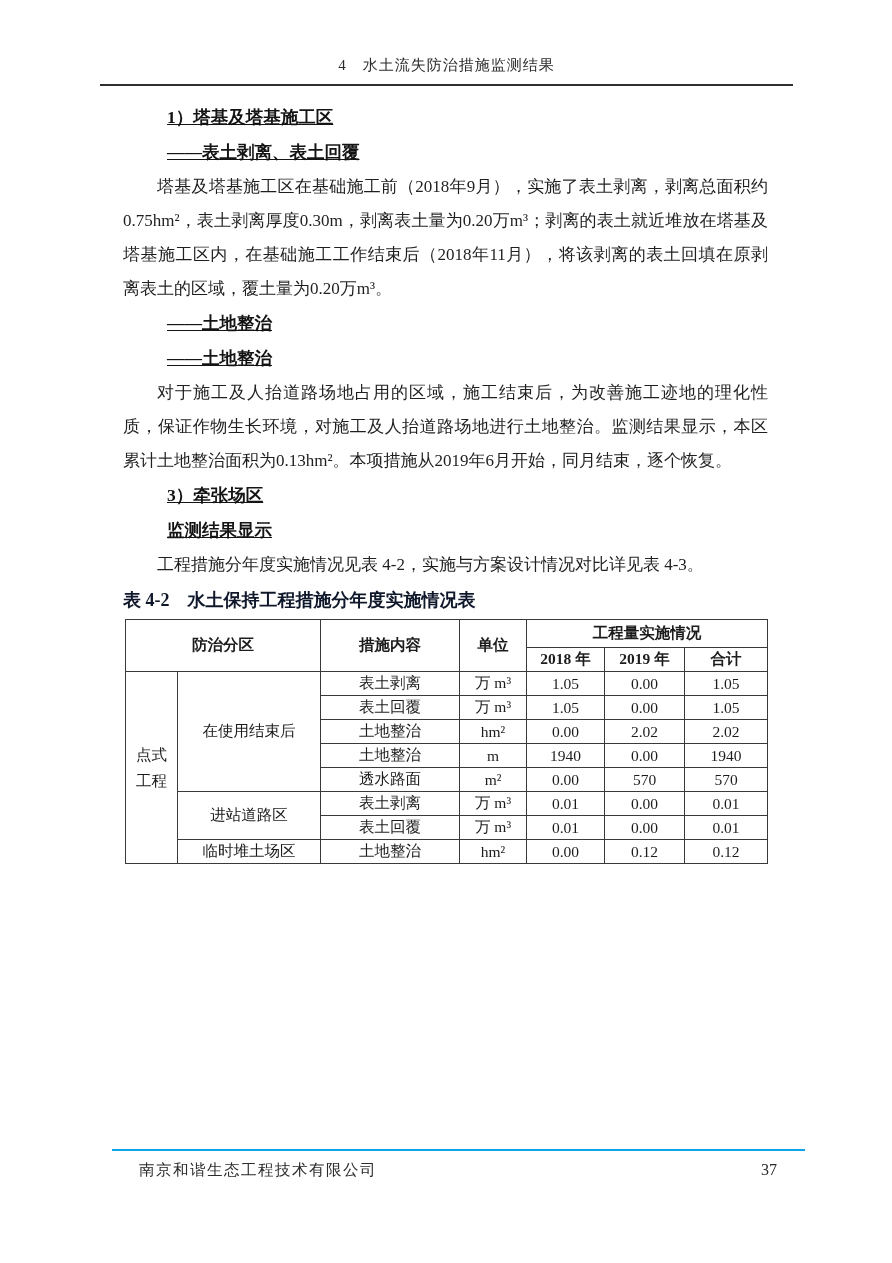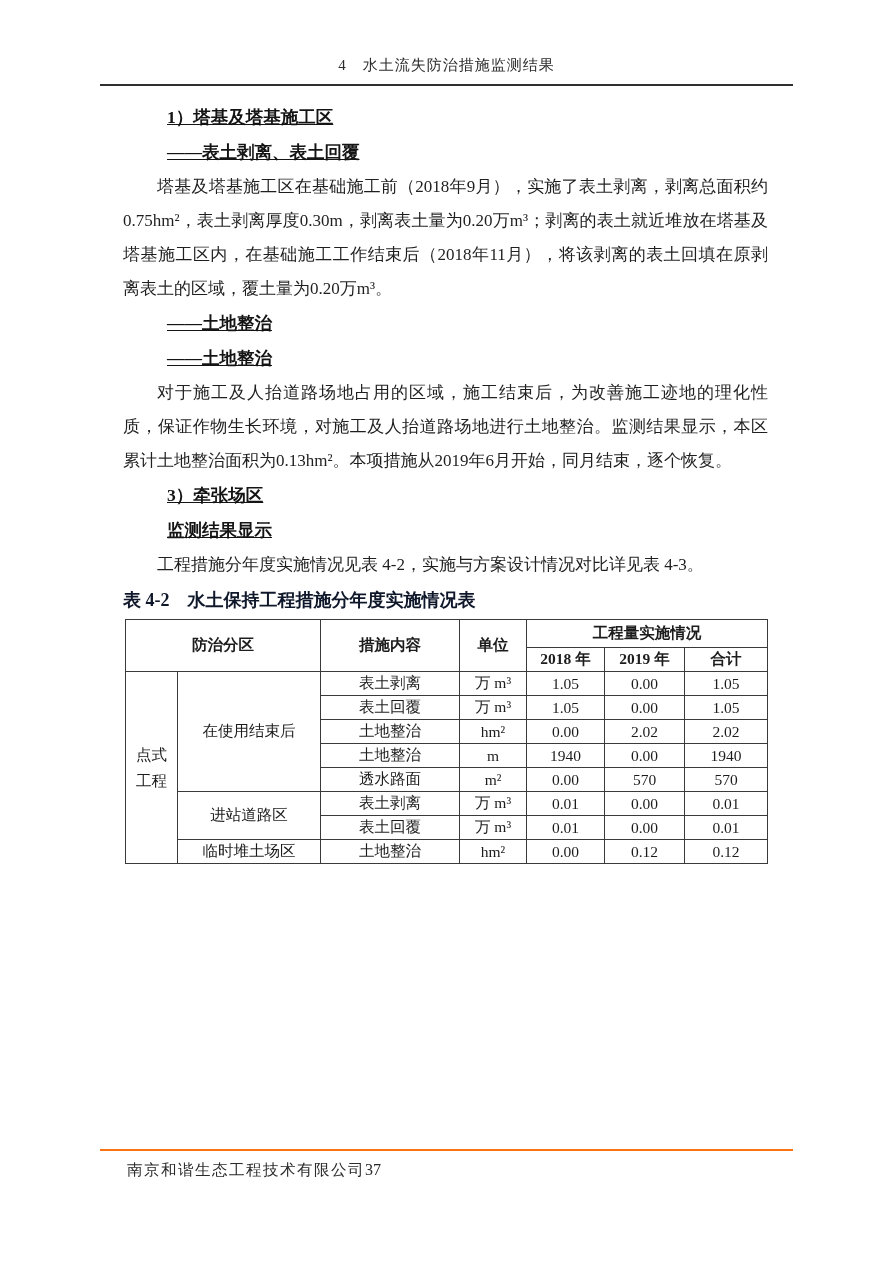--- a/index.html
+++ b/index.html
@@ -81,25 +81,26 @@
   .doc-table thead tr:first-child { height: 28px; margin-top: 36px; }
   .doc-table thead tr:last-child  { height: 24px; }
   .doc-table tbody tr { height: 24px; }
   .doc-table th { font-weight: bold; }
   .doc-table td.cat { padding: 0 10px; line-height: 26px; }
 
   
   .page-footer {
     position: absolute;
     top: 1149px;
-    left: 100px;
+    left: 112px;
     width: 693px;
-    border-top: 2px solid #f97316;
+    border-top: 2px solid #0ea5e9;
     padding-top: 9px;
     display: flex;
+    justify-content: space-between;
     align-items: baseline;
     font-size: 15.5px;
     color: #2a2a2a;
   }
   .footer-company { padding-left: 27px; letter-spacing: 1.5px; }
   .footer-page-number { padding-right: 28px; font-size: 16px; }
 </style>
 </head>
 <body>
 

